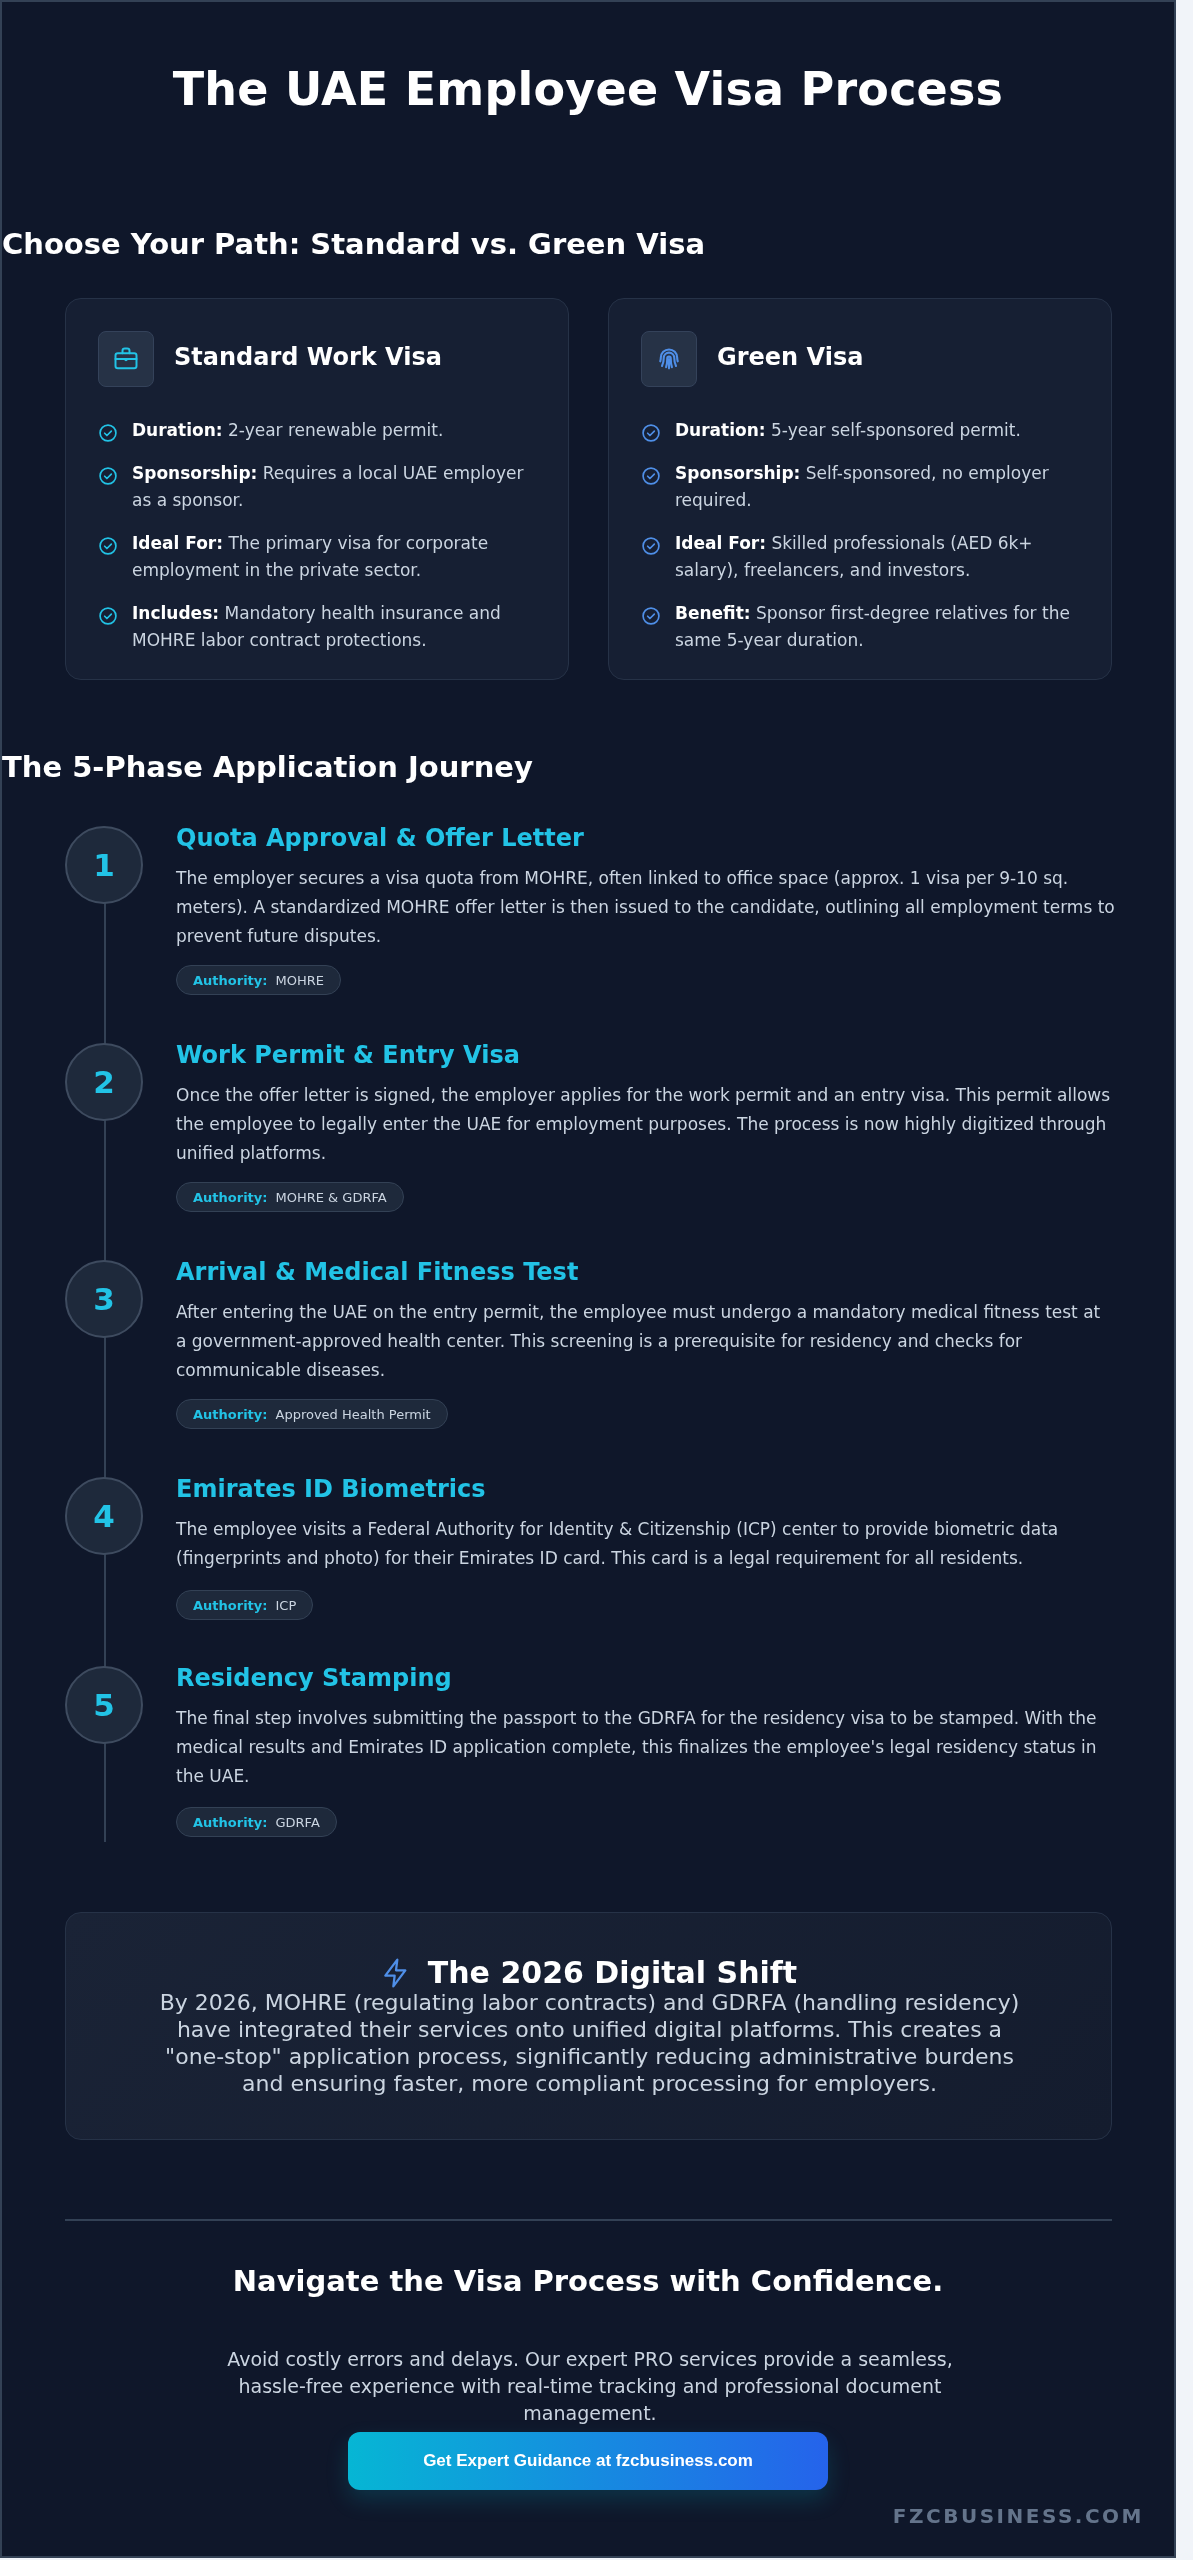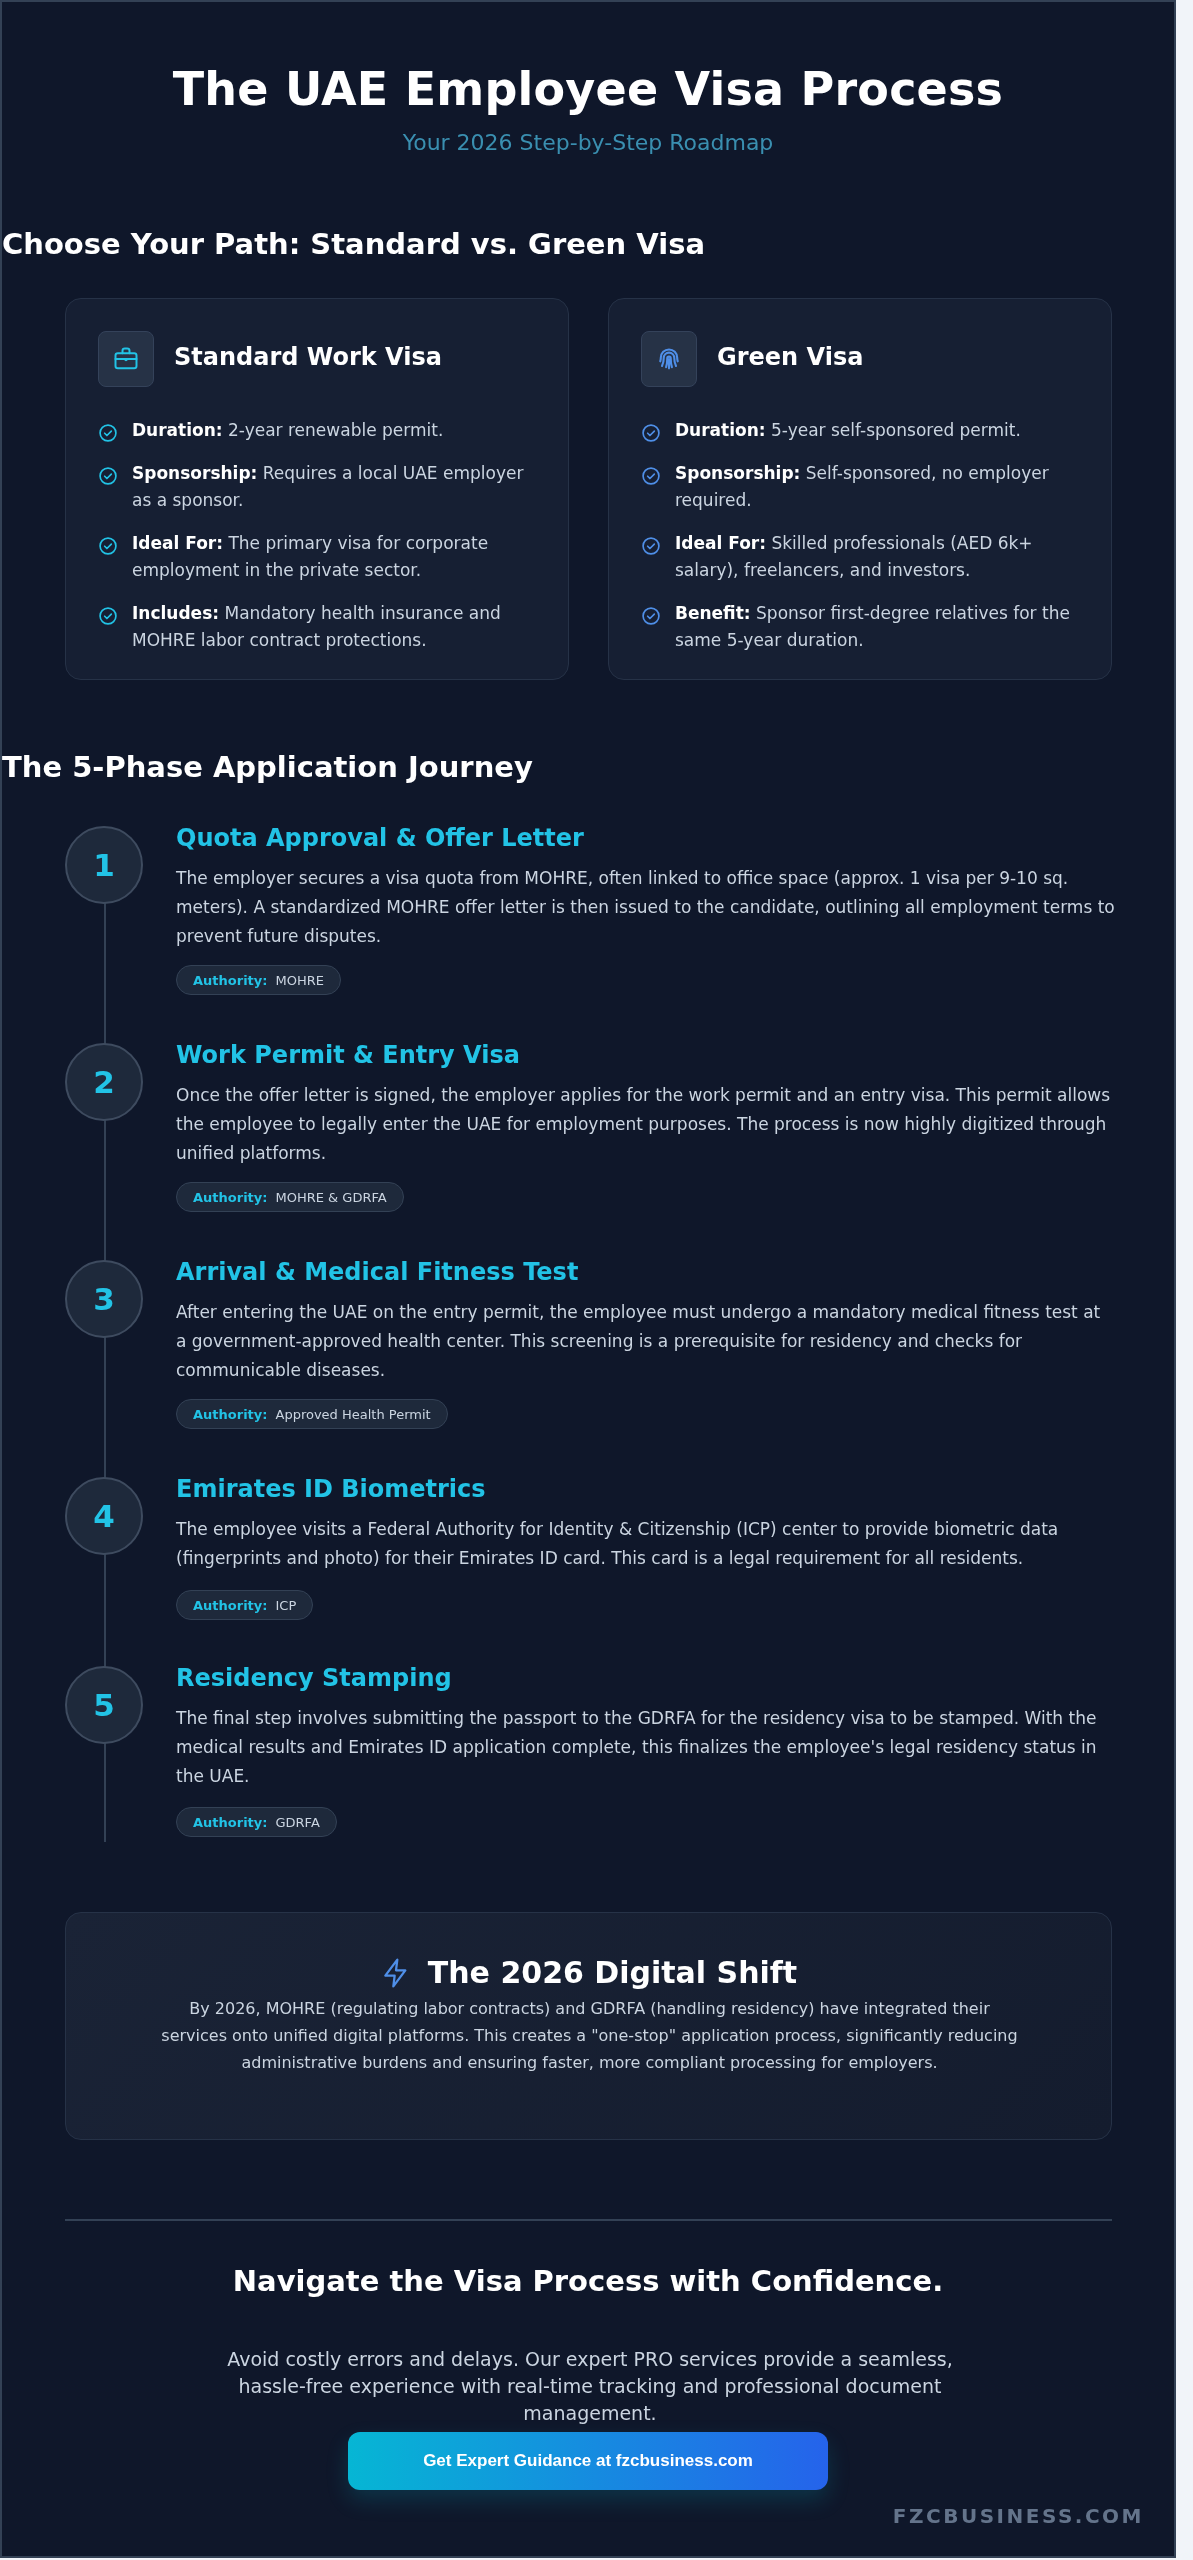--- a/index.html
+++ b/index.html
@@ -45,40 +45,39 @@
   }
   .badge .k { color: #22c3e6; font-weight: bold; margin-right: 8px; }
   .badge .v { color: #cbd5e1; }
   .shift {
     position: absolute; left: 63px; top: 1910px; width: 1047px; height: 228px;
     background: linear-gradient(135deg, #1a2336 0%, #141c2e 100%);
     border: 1.5px solid #263247; border-radius: 16px;
   }
   .shift-head { position: absolute; top: 42px; left: 0; width: 100%; display: flex; justify-content: center; align-items: center; gap: 16px; }
   .shift-title { font-size: 30px; font-weight: bold; color: #ffffff; }
-  .shift-text { position: absolute; top: 82px; left: 90px; width: 867px; text-align: center; font-size: 16px; line-height: 27px; color: #cbd5e1; }
+  .shift-text { position: absolute; top: 76px; left: 90px; width: 867px; text-align: center; font-size: 22px; line-height: 27px; color: #cbd5e1; }
   .divider { position: absolute; left: 63px; top: 2217px; width: 1047px; height: 2px; background: #334155; }
   .cta-title { position: absolute; top: 2262px; left: 0; width: 100%; text-align: center; font-size: 29px; font-weight: bold; color: #ffffff; }
   .cta-text { position: absolute; top: 2320px; left: 200px; width: 776px; text-align: center; font-size: 19px; line-height: 27px; color: #cbd5e1; margin-top: 24px; }
   .cta-button {
     position: absolute; top: 2430px; left: 346px; width: 480px; height: 58px;
     background: linear-gradient(90deg, #06b6d4 0%, #2563eb 100%);
     border-radius: 12px; box-shadow: 0 10px 22px rgba(6, 182, 212, 0.18);
     display: flex; align-items: center; justify-content: center;
     font-size: 17px; font-weight: bold; color: #ffffff; border: none;
   }
   .brand { position: absolute; top: 2502px; right: 30px; font-size: 20px; font-weight: bold; color: #64748b; letter-spacing: 2.5px; }
 </style>
 </head>
 <body>
 
 <div class="page">
 
   <h1 class="hero-title">The UAE Employee Visa Process</h1>
-  <div class="hero-sub">Your 2026 Step-by-Step Roadmap</div>
 
   <h2 class="section-title" style="top:217px">Choose Your Path: Standard vs. Green Visa</h2>
 
   <div class="card left">
     <div class="card-icon">
       <svg width="28" height="28" viewBox="0 0 24 24" fill="none" stroke="#22c3e6" stroke-width="1.7" stroke-linecap="round" stroke-linejoin="round">
         <rect x="3" y="7" width="18" height="13" rx="2"></rect>
         <path d="M9 7V5a2 2 0 0 1 2-2h2a2 2 0 0 1 2 2v2"></path>
         <path d="M3 12h18"></path>
         <circle cx="12" cy="12.5" r="0.6" fill="#22c3e6"></circle>

